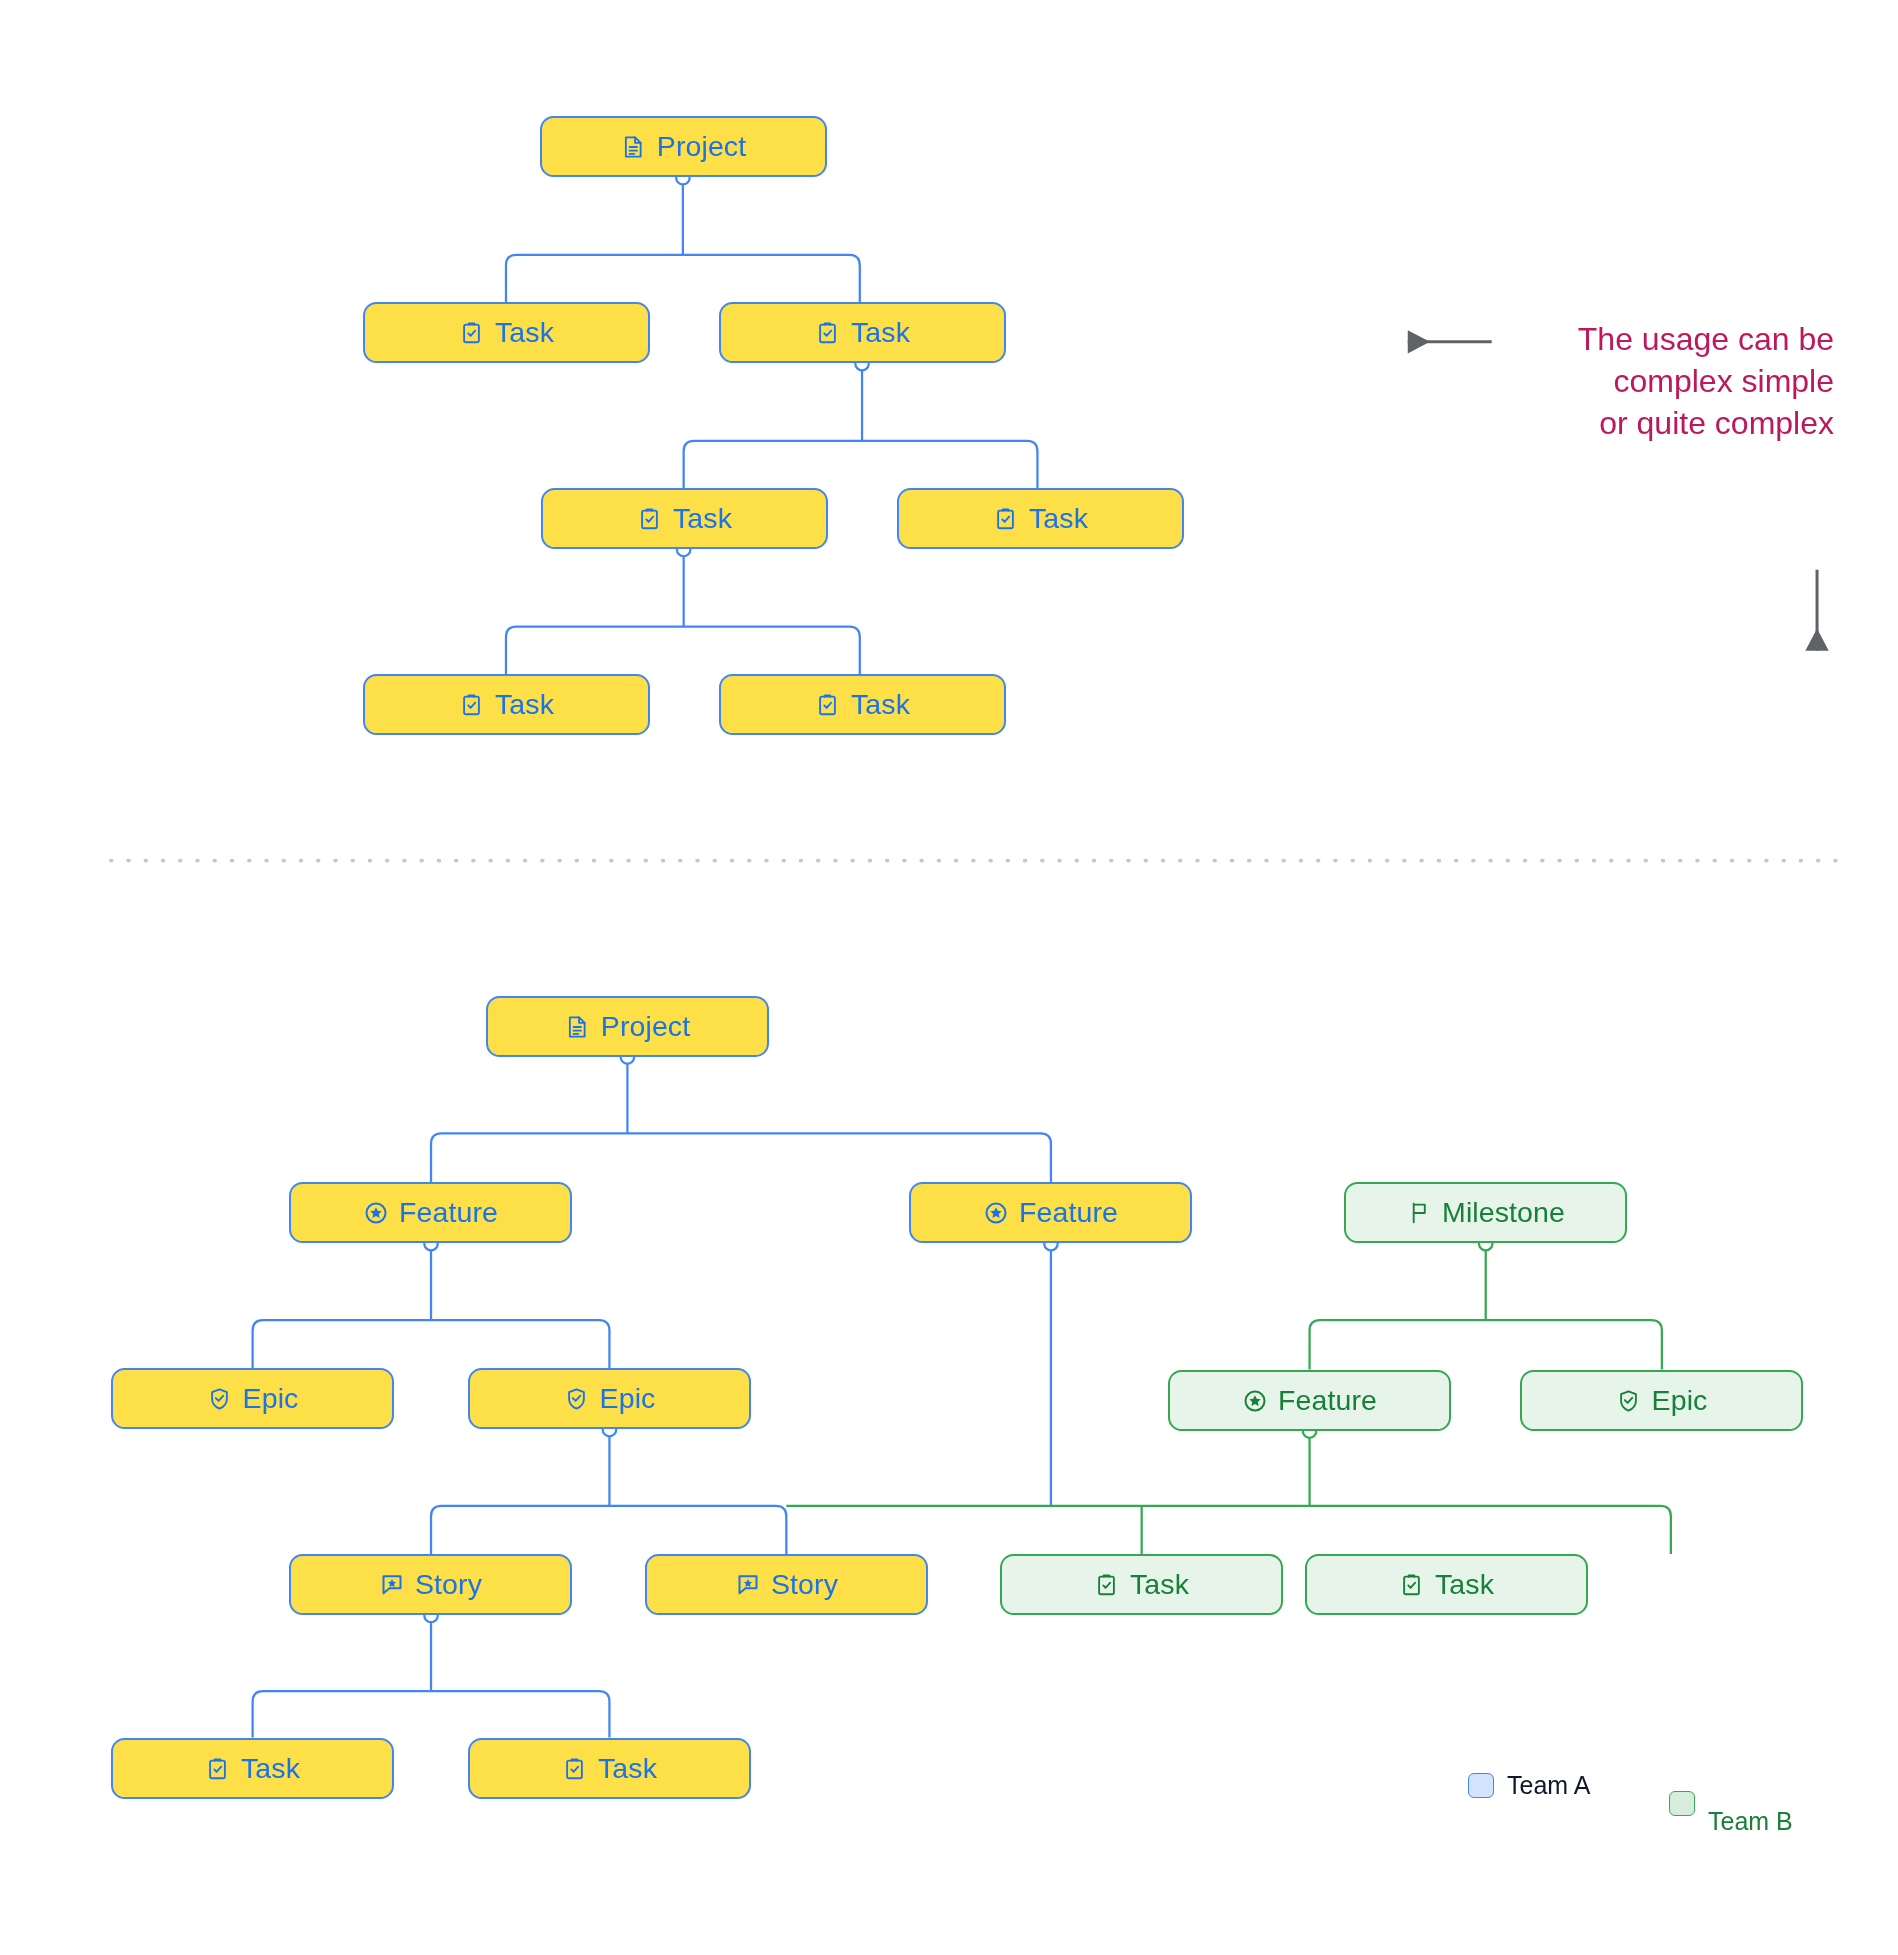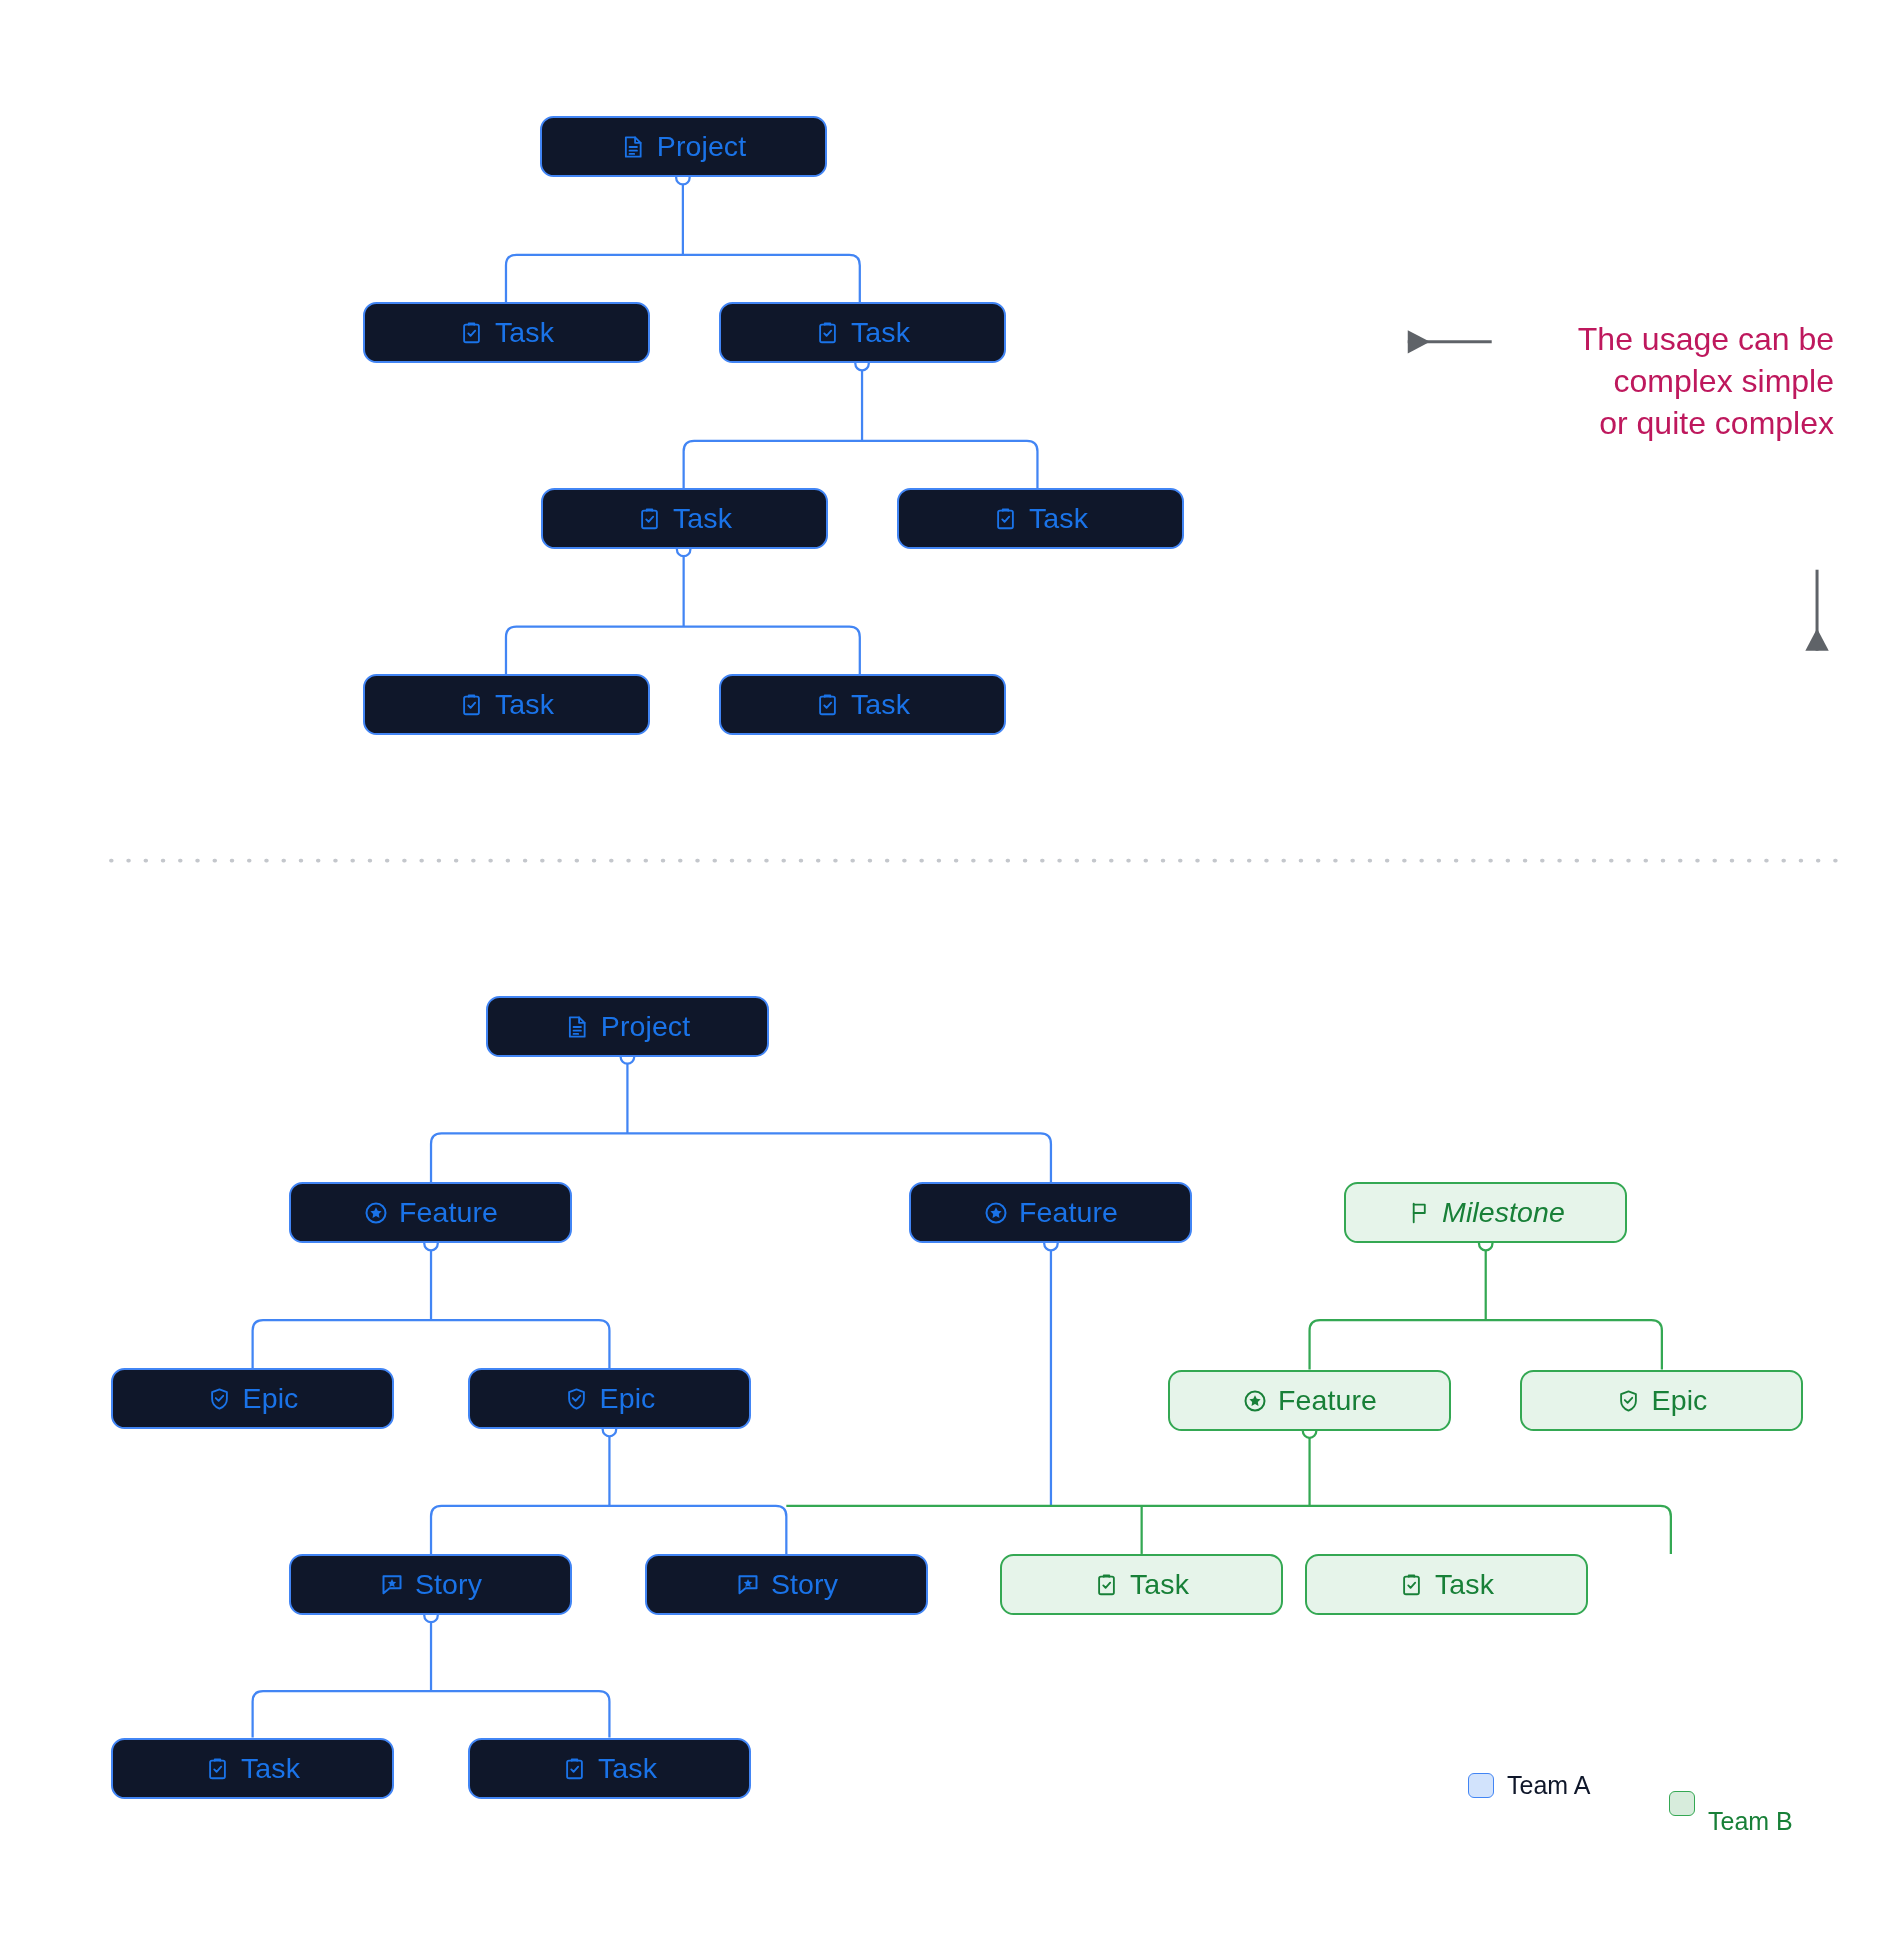--- a/index.html
+++ b/index.html
@@ -18,21 +18,21 @@
     position: absolute;
     left: 0; top: 0;
     width: 1898px;
     height: 1955px;
   }
   .node {
     position: absolute;
     box-sizing: border-box;
     border-radius: 13.5px;
     border: 2.2px solid #4285f4;
-    background: #0f172a;
+    background: #fde047;
     display: flex;
     align-items: center;
     justify-content: center;
     gap: 10.5px;
     color: #1a73e8;
     font-size: 28.5px;
     letter-spacing: 0.1px;
     white-space: nowrap;
   }
   .node.green {
@@ -263,21 +263,21 @@
 <div class="node" style="left:909px;top:1182px;width:283px;height:61px;">
   <span class="glyph">
     <svg width="24" height="24" viewBox="0 0 24 24" fill="none" stroke="currentColor" stroke-width="2">
       <circle cx="12" cy="12" r="9.5"></circle>
       <path d="M12 6.2l1.75 3.55 3.9.57-2.82 2.75.66 3.9L12 15.12l-3.49 1.85.66-3.9L6.35 10.3l3.9-.57z" fill="currentColor" stroke="none"></path>
     </svg>
   </span>
   <span class="label">Feature</span>
 </div>
 
-<div class="node green" style="left:1344px;top:1182px;width:283px;height:61px;font-style:italic;">
+<div class="node green" style="left:1344px;top:1182px;width:283px;height:61px;">
   <span class="glyph">
     <svg width="22.5" height="24" viewBox="0 0 24 26" fill="none" stroke="currentColor" stroke-width="2" stroke-linecap="round" stroke-linejoin="round">
       <path d="M6 23V3"></path>
       <path d="M6 4h12v9H6"></path>
     </svg>
   </span>
   <span class="label">Milestone</span>
 </div>
 
 <div class="node" style="left:111px;top:1368px;width:283px;height:61px;">

